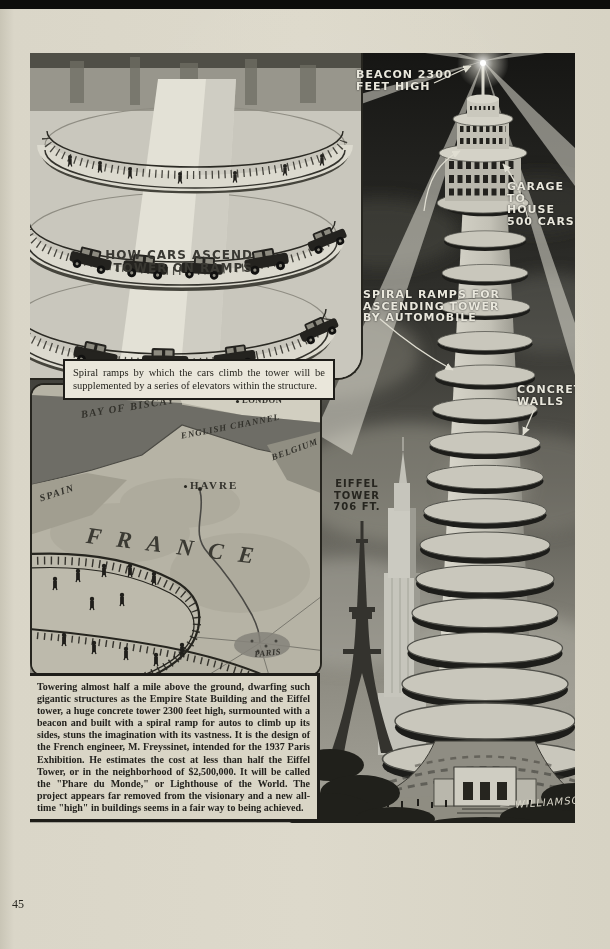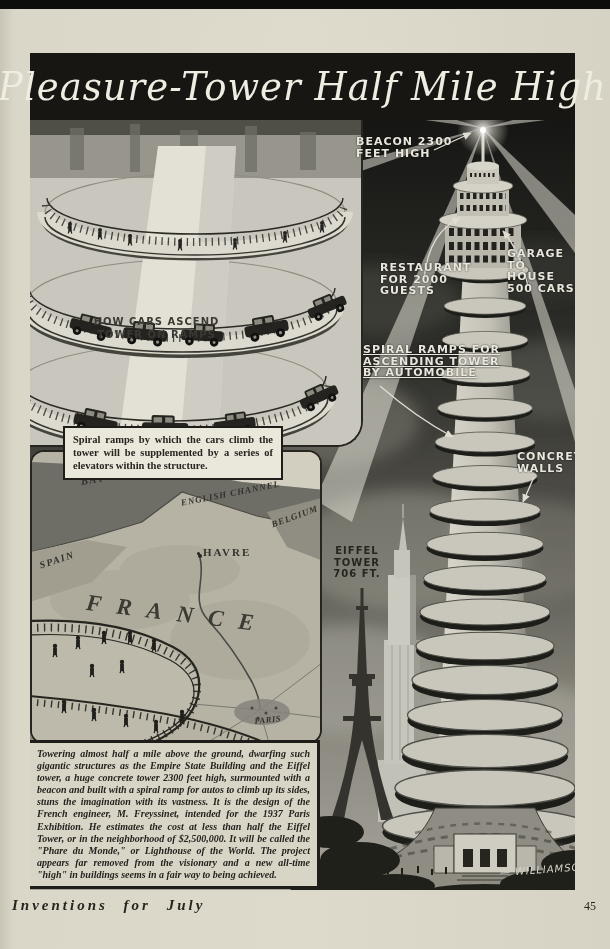--- a/index.html
+++ b/index.html
@@ -27,29 +27,29 @@
   .lbl.dark{color:#26251f;}
   .lbl.center{text-align:center;}
   
   .inset-cars{
     position:absolute;left:0;top:0;width:331px;height:325px;z-index:3;
     border-right:2px solid #26251f;border-bottom:2px solid #26251f;
     border-radius:0 0 26px 0;overflow:hidden;background:#c9c7bd;
   }
   .inset-cars svg{position:absolute;left:0;top:0;}
   .cars-caption{
-    position:absolute;left:44px;top:196px;width:165px;text-align:center;
-    font-family:"DejaVu Sans", sans-serif;font-weight:bold;font-size:10px;
+    position:absolute;left:58px;top:196px;width:165px;text-align:right;
+    font-family:"DejaVu Sans", sans-serif;font-weight:bold;font-size:12px;
     line-height:12.5px;letter-spacing:1px;color:#3a3933;white-space:pre-line;
   }
   
   .caption-box{
-    position:absolute;left:33px;top:306px;width:220px;z-index:5;
+    position:absolute;left:33px;top:306px;width:272px;z-index:5;
     background:#eae7db;border:2px solid #1e1d19;box-sizing:border-box;
-    padding:5px 8px 6px 8px;font-weight:bold;font-size:10.5px;line-height:13px;
+    padding:5px 8px 6px 8px;font-weight:normal;font-size:10.5px;line-height:13px;
     text-align:justify;color:#26251f;
   }
   
   .inset-map{
     position:absolute;left:0;top:330px;width:292px;height:294px;z-index:4;
     border:2px solid #26251f;border-radius:14px;overflow:hidden;
     background:#b6b3a5;box-sizing:border-box;
   }
   .inset-map svg{position:absolute;left:-2px;top:-2px;}
   .map-lbl{
@@ -58,42 +58,39 @@
   }
   .dot::before{
     content:"";display:inline-block;width:3px;height:3px;border-radius:50%;
     background:#26251f;vertical-align:middle;margin-right:3px;
   }
   
   .text-box{
     position:absolute;left:-3px;top:620px;width:293px;z-index:6;
     background:#d9d5c6;border:3px solid #1e1d19;box-sizing:border-box;
     padding:5px 7px;font-weight:bold;font-size:10px;line-height:12.1px;
-    text-align:justify;color:#23221e;font-style:italic;
+    text-align:justify;color:#23221e;
   }
   .footer{
     position:absolute;left:12px;top:897px;width:584px;
     display:flex;justify-content:space-between;align-items:baseline;
   }
   .footer-left{
     font-style:italic;font-weight:bold;font-size:15px;
     letter-spacing:3px;word-spacing:9px;color:#26251f;
   }
   .footer-page{font-size:12px;color:#26251f;}
 </style>
 </head>
 <body>
 
 <div class="page">
   <div class="scan-top"></div>
 
   <div class="art">
-    <div class="banner">
-      <div class="banner-title">Pleasure-Tower Half Mile High</div>
-    </div>
 
     <div class="art-body">
 
       <svg width="545" height="770" viewBox="0 0 545 770">
         <defs>
           <linearGradient id="sky" x1="0" y1="0" x2="0" y2="1">
             <stop offset="0" stop-color="#161614"></stop>
               <stop offset=".3" stop-color="#2e2e2a"></stop>
             <stop offset=".55" stop-color="#57564f"></stop>
               <stop offset=".78" stop-color="#8a887e"></stop>
@@ -240,27 +237,24 @@
           <path d="M498,166 C492,140 484,124 473,111" marker-end="url(#arw)"></path>
           <path d="M350,266 C380,292 402,306 423,317" marker-end="url(#arw)"></path>
           <path d="M504,357 L493,382" marker-end="url(#arw)"></path>
         </g>
 
         <text x="470" y="756" transform="rotate(-4 470 756)" font-family="DejaVu Sans, sans-serif" font-style="italic" font-size="10" letter-spacing="1" fill="#d8d5c8">— WILLIAMSON</text>
       </svg>
 
       <div class="lbl light" style="left:326px;top:16px;">BEACON 2300
 FEET HIGH</div>
-      <div class="lbl light" style="left:350px;top:142px;">RESTAURANT
-FOR 2000
-GUESTS</div>
       <div class="lbl light" style="left:477px;top:128px;">GARAGE
 TO HOUSE
 500 CARS</div>
-      <div class="lbl light" style="left:333px;top:224px;text-decoration:underline;">SPIRAL RAMPS FOR
+      <div class="lbl light" style="left:333px;top:236px;">SPIRAL RAMPS FOR
 ASCENDING TOWER
 BY AUTOMOBILE</div>
       <div class="lbl light" style="left:487px;top:331px;">CONCRETE
 WALLS</div>
       <div class="lbl dark center" style="left:296px;top:425px;width:62px;font-size:10px;">EIFFEL
 TOWER
 706 FT.</div>
 
       <div class="inset-cars">
         <svg width="331" height="325" viewBox="0 0 331 325">
@@ -421,27 +415,26 @@
             <use href="#mperson" x="64" y="270"></use>
               <use href="#mperson" x="96" y="276"></use>
             <use href="#mperson" x="126" y="282"></use>
               <use href="#mperson" x="152" y="272"></use>
           </g>
         </svg>
         <div class="map-lbl" style="left:6px;top:108px;font-size:10px;letter-spacing:1.5px;transform:rotate(-18deg);">SPAIN</div>
         <div class="map-lbl" style="left:48px;top:24px;font-size:10.5px;letter-spacing:1.5px;transform:rotate(-9deg);">BAY OF BISCAY</div>
         <div class="map-lbl dot" style="left:204px;top:10px;font-size:8.5px;font-style:normal;letter-spacing:.5px;">LONDON</div>
         <div class="map-lbl" style="left:148px;top:46px;font-size:9px;letter-spacing:1px;transform:rotate(-11deg);">ENGLISH CHANNEL</div>
-        <div class="map-lbl dot" style="left:165px;top:94px;font-size:11px;font-style:normal;letter-spacing:2px;">HAVRE</div>
+        <div class="map-lbl dot" style="left:152px;top:94px;font-size:11px;font-style:normal;letter-spacing:2px;">HAVRE</div>
         <div class="map-lbl" style="left:238px;top:68px;font-size:9px;letter-spacing:1px;transform:rotate(-20deg);">BELGIUM</div>
         <div class="map-lbl" style="left:56px;top:138px;font-size:23px;letter-spacing:15px;color:#3b3a33;transform:rotate(7deg);">FRANCE</div>
         <div class="map-lbl" style="left:222px;top:264px;font-size:8.5px;letter-spacing:.5px;transform:rotate(-6deg);">PARIS</div>
       </div>
 
       <div class="text-box">Towering almost half a mile above the ground, dwarfing such gigantic structures as the Empire State Building and the Eiffel tower, a huge concrete tower 2300 feet high, surmounted with a beacon and built with a spiral ramp for autos to climb up its sides, stuns the imagination with its vastness. It is the design of the French engineer, M. Freyssinet, intended for the 1937 Paris Exhibition. He estimates the cost at less than half the Eiffel Tower, or in the neighborhood of $2,500,000. It will be called the "Phare du Monde," or Lighthouse of the World. The project appears far removed from the visionary and a new all-time "high" in buildings seems in a fair way to being achieved.</div>
     </div>
   </div>
 
   <div class="footer">
-    <span class="footer-left">Inventions for July</span>
     <span class="footer-page">45</span>
   </div>
 </div>
 
 </body></html>

